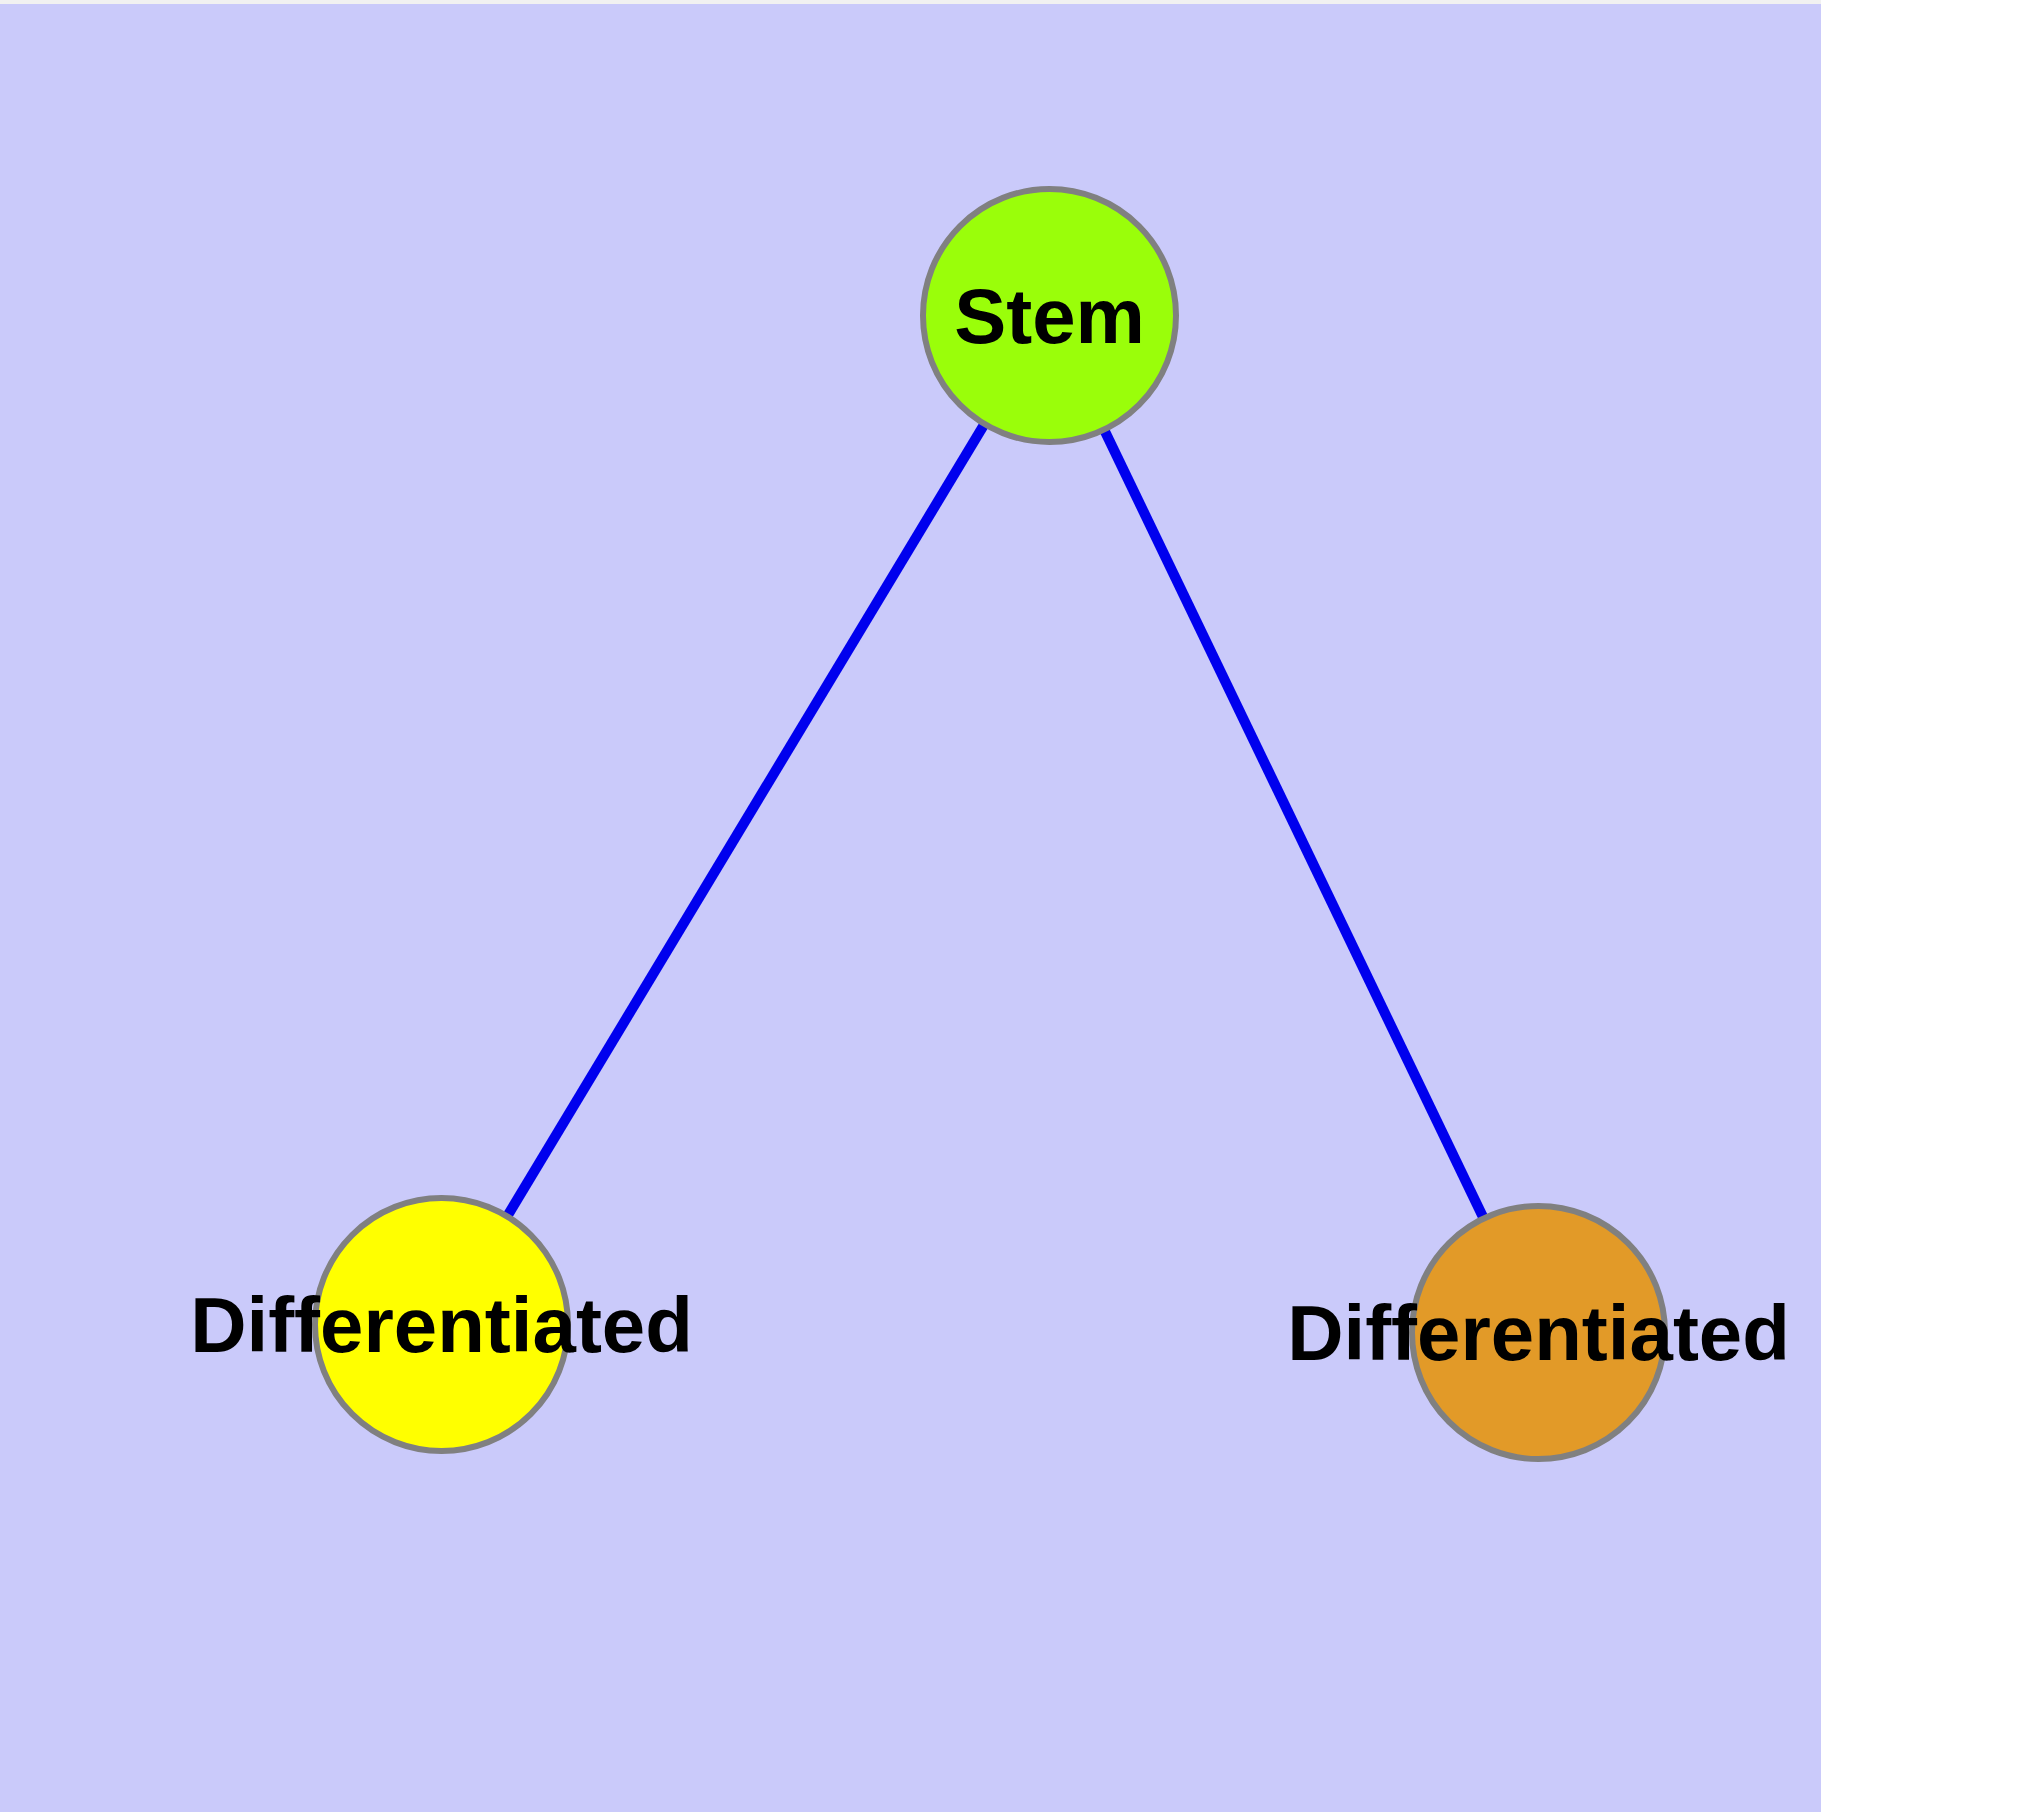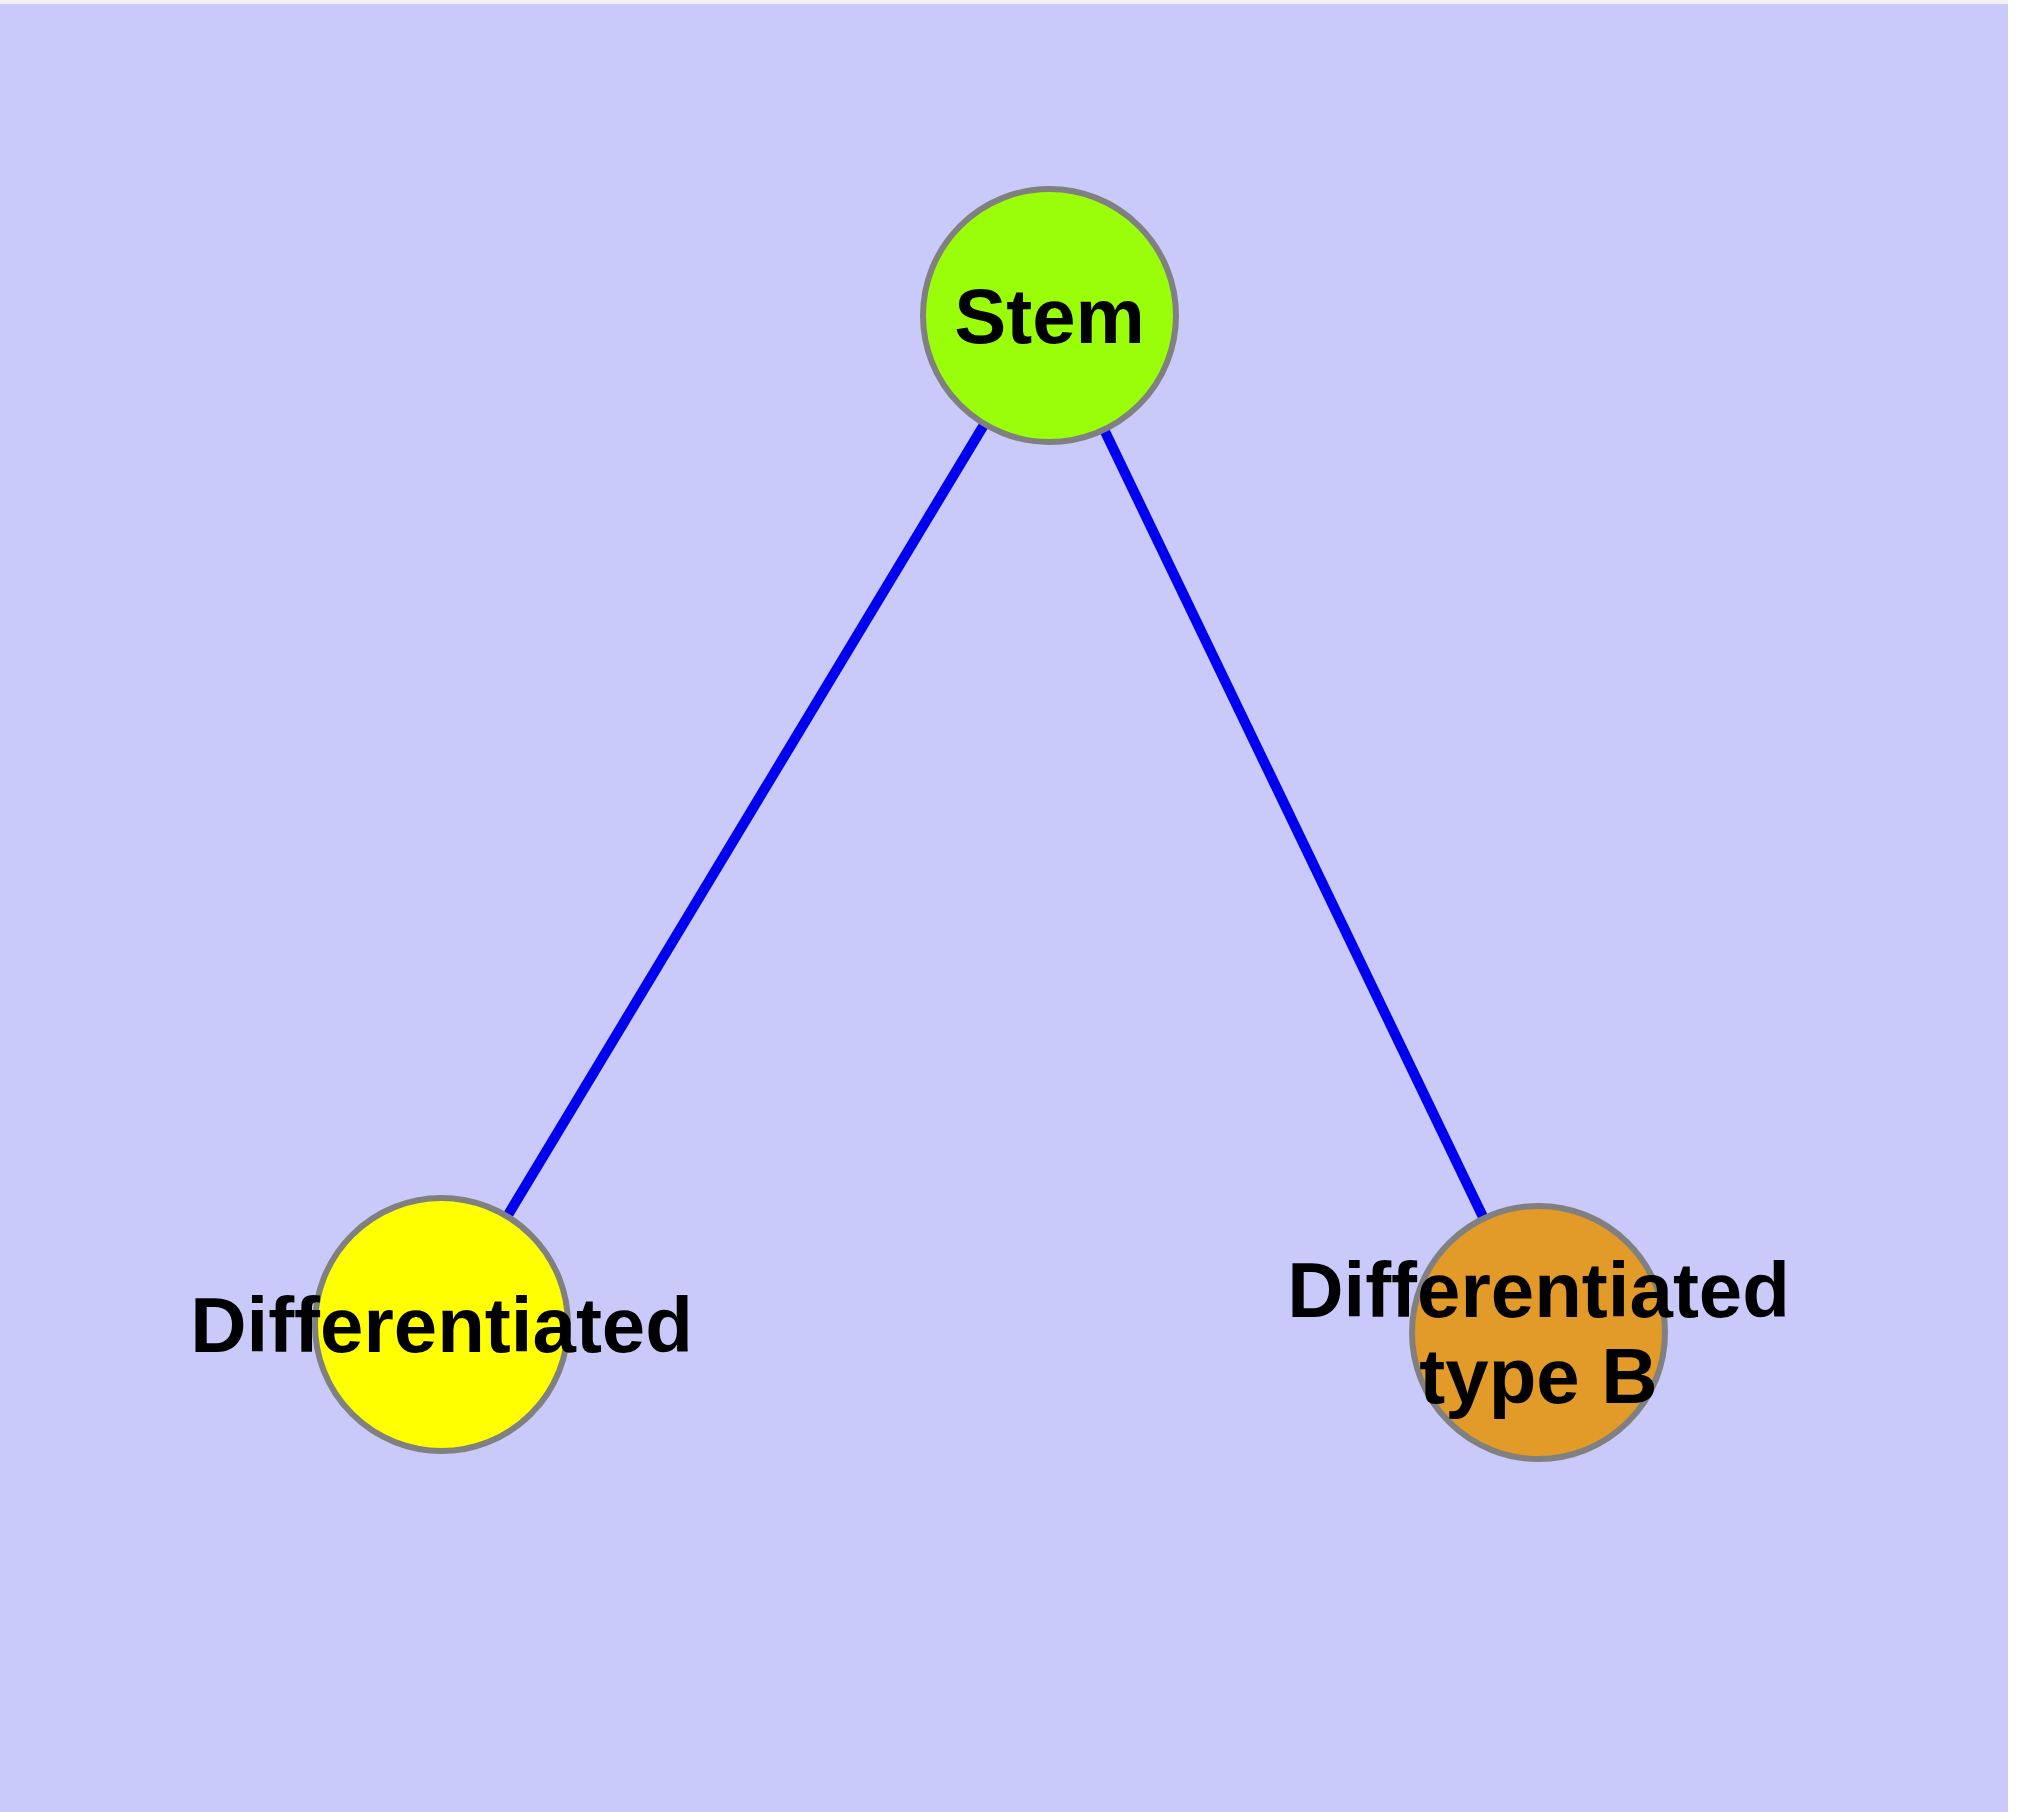--- a/index.html
+++ b/index.html
@@ -6,21 +6,21 @@
   html, body {
     margin: 0;
     padding: 0;
     width: 2021px;
     height: 1812px;
     overflow: hidden;
     font-family: "Liberation Sans", sans-serif;
   }
   .canvas {
     position: relative;
-    width: 2008px;
+    width: 1821px;
     height: 1812px;
   }
   .top-strip {
     position: absolute;
     top: 0; left: 0; right: 0;
     height: 4.2px;
     z-index: 3;
   }
   .edge-layer {
     position: absolute;
@@ -73,18 +73,17 @@
 
   <div class="node node-type-a" style="background-color: rgb(255, 255, 0); border-color: rgb(128, 128, 128);">
     <div class="node-label" style="color: rgb(0, 0, 0);">
       <div>Differentiated</div>
     </div>
   </div>
 
   <div class="node node-type-b" style="background-color: rgb(226, 154, 40); border-color: rgb(128, 128, 128);">
     <div class="node-label" style="color: rgb(0, 0, 0);">
       <div>Differentiated</div>
-      <div>type B</div>
     </div>
   </div>
 
 </div>
 
 
 </body></html>

